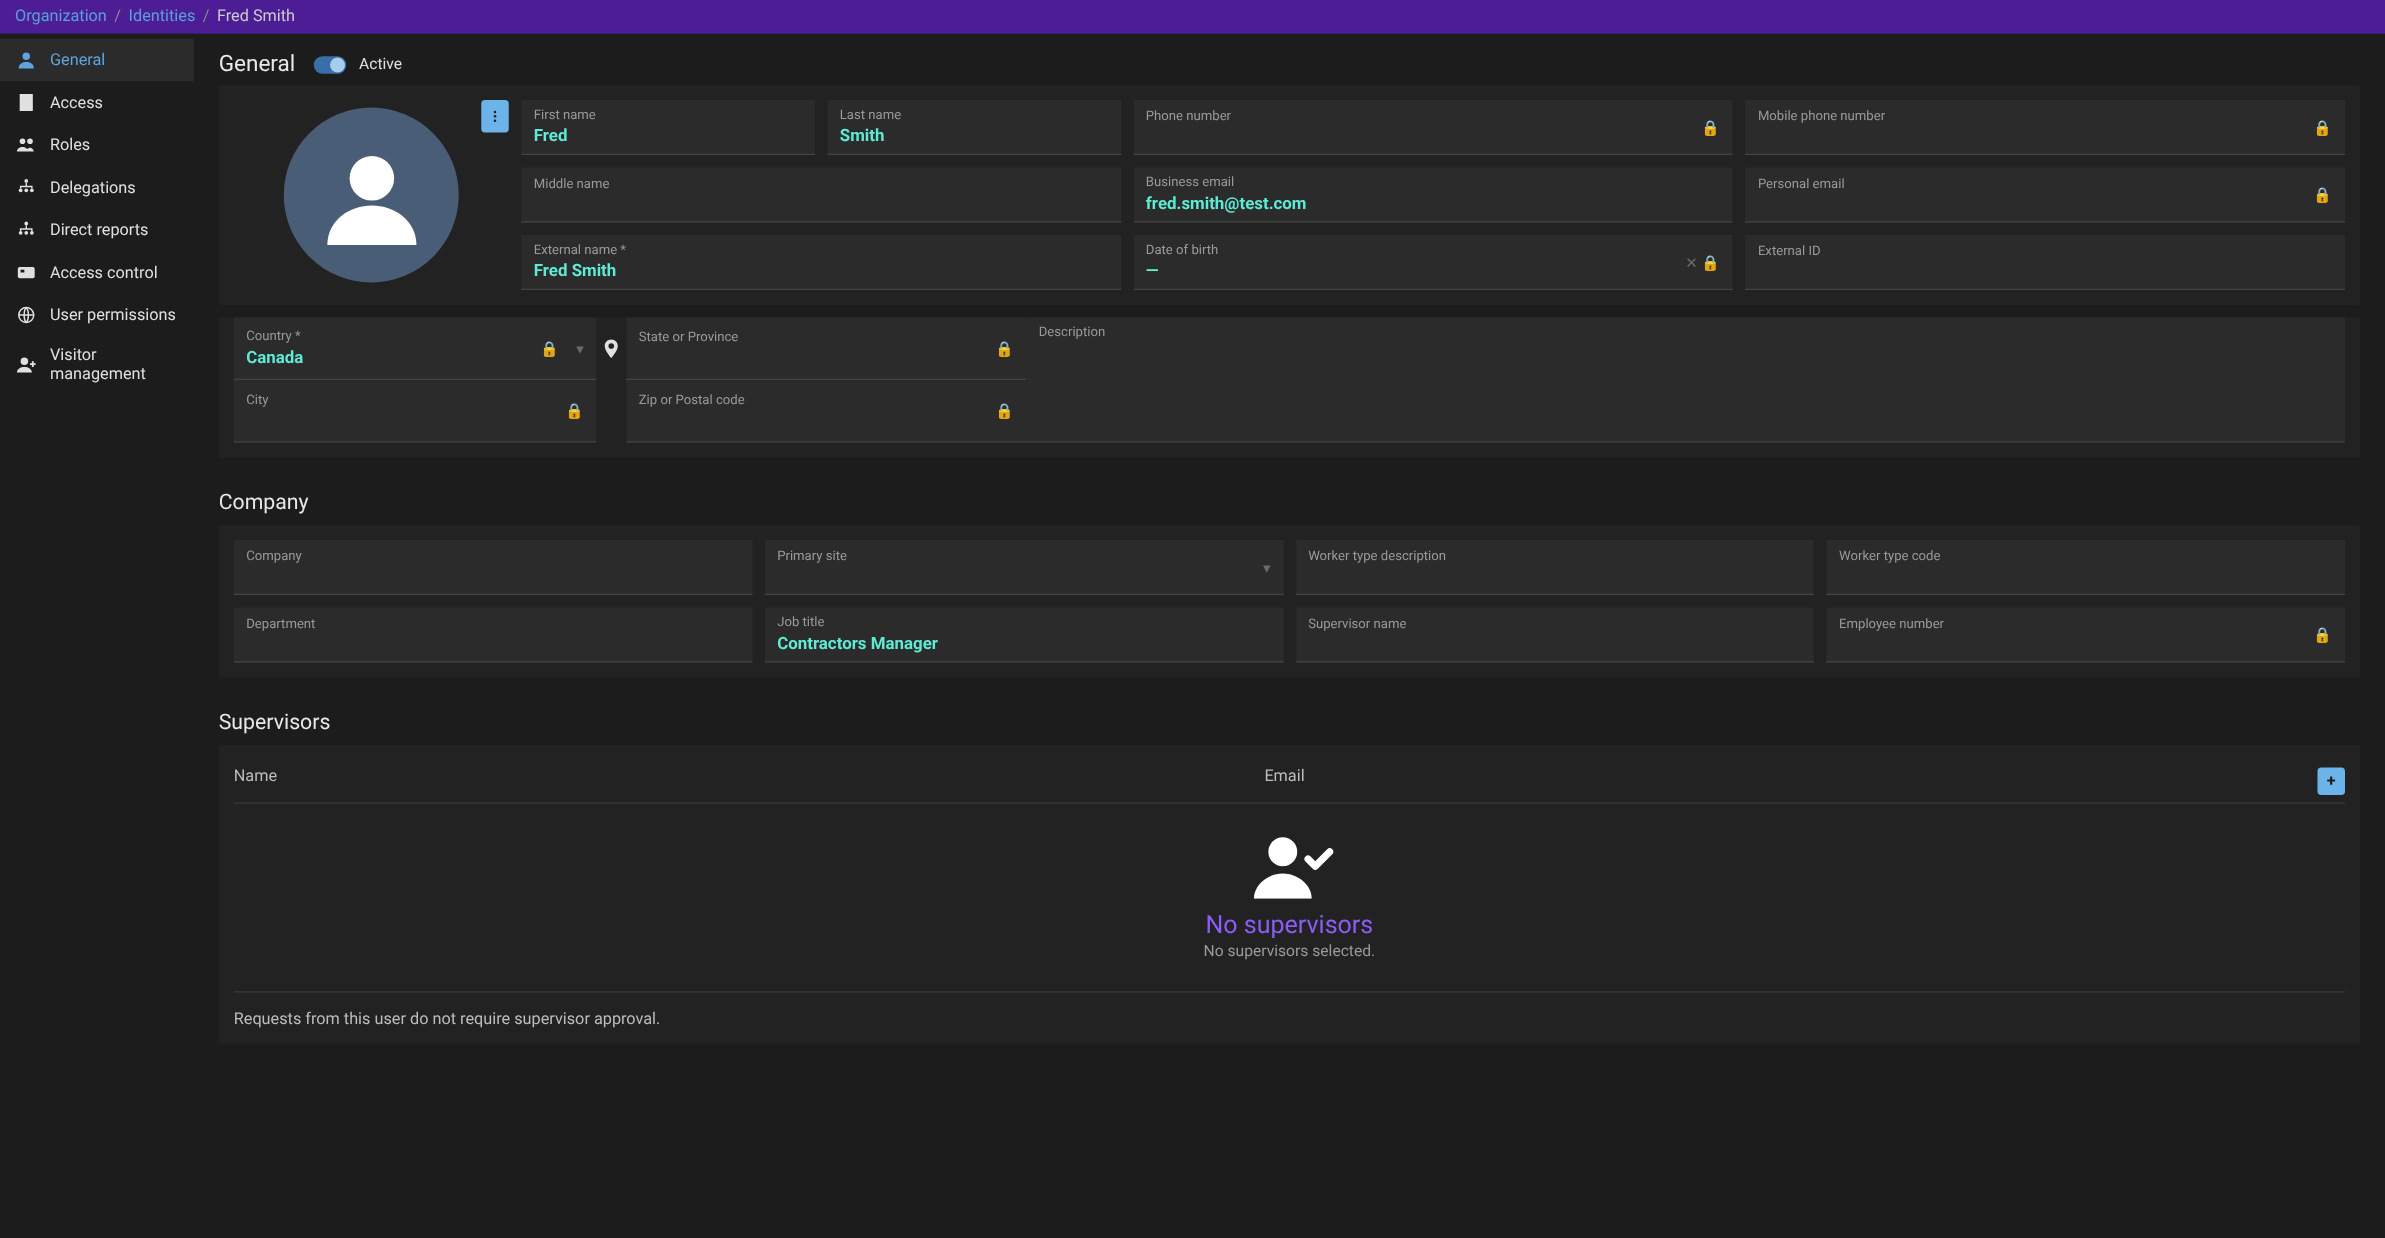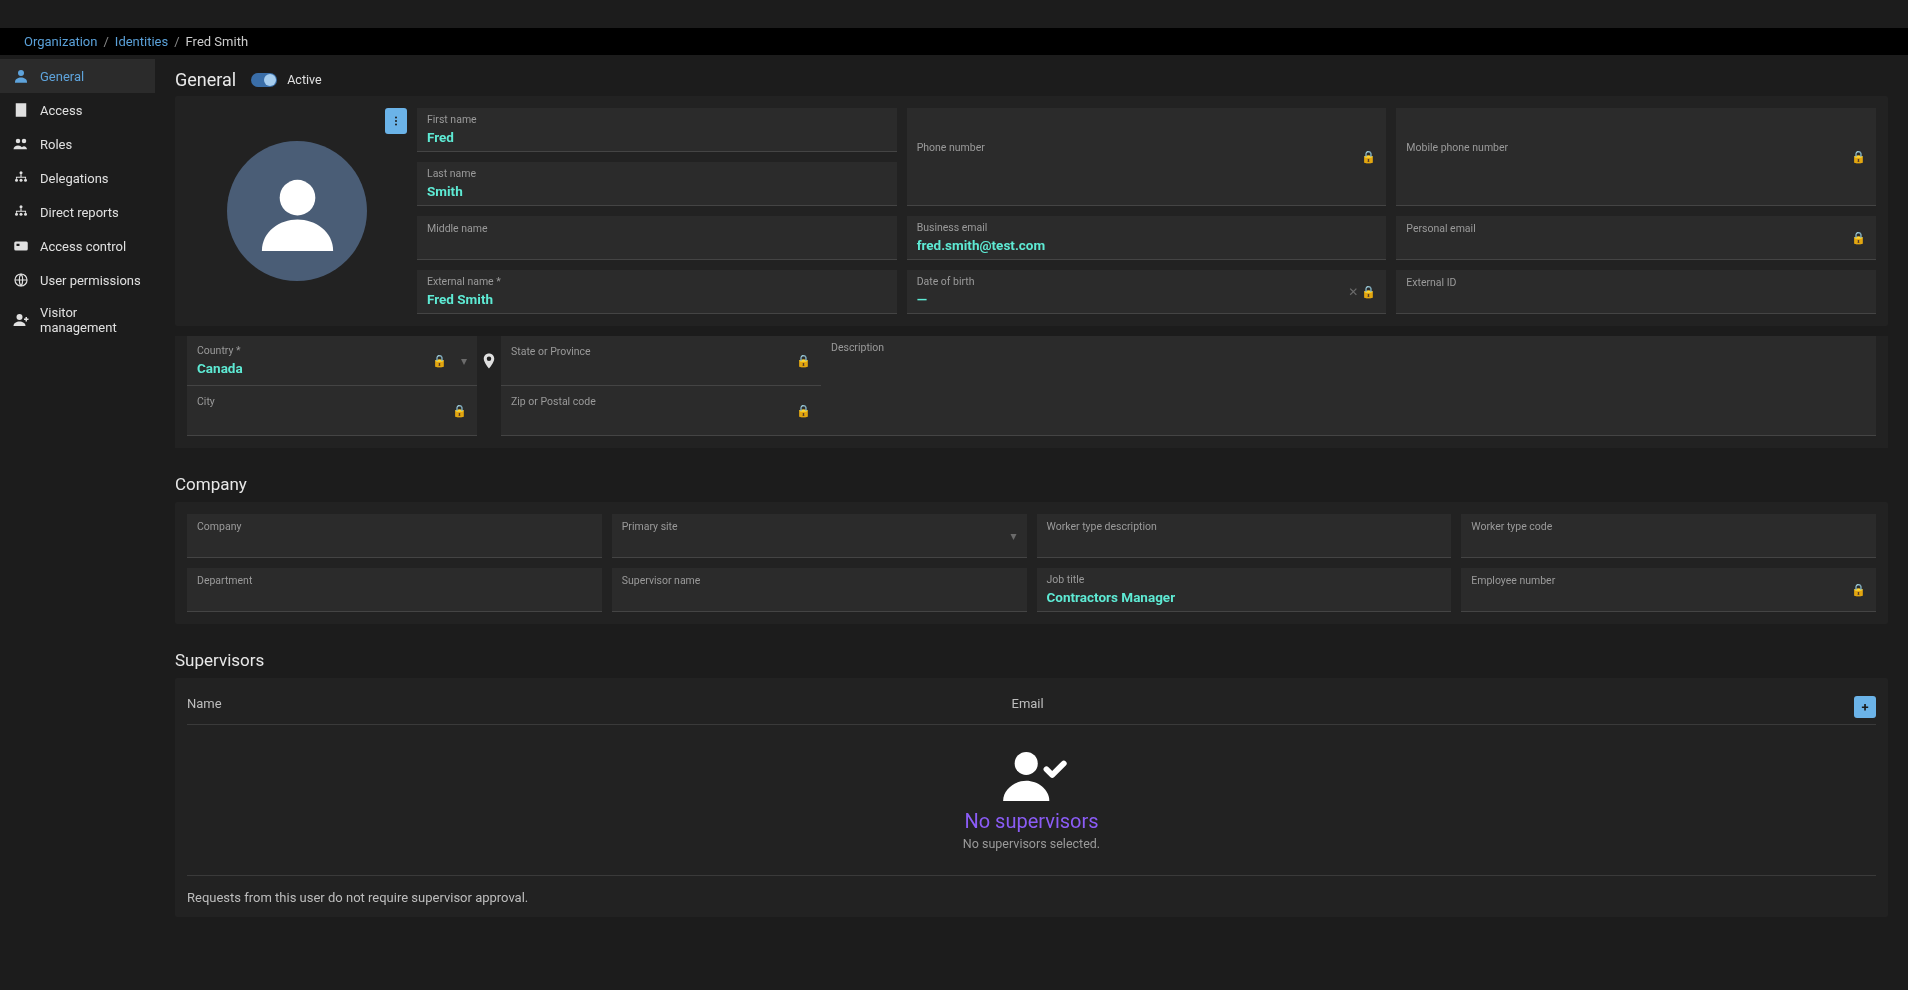--- a/index.html
+++ b/index.html
@@ -6,27 +6,26 @@
   html, body { width: 100%; height: 100%; }
   body {
     background: #1c1c1c;
     color: #e0e0e0;
     font-family: -apple-system, BlinkMacSystemFont, "Segoe UI", Roboto, Arial, sans-serif;
     font-size: 14px;
   }
 
   
   .breadcrumb {
-    padding: 6px 24px;
+    padding: 6px 12px;
     display: flex;
     align-items: center;
     gap: 6px;
     font-size: 13px;
-    background: #000000;
-    margin-top: 28px;
+    background: #4c1d95;
   }
   .breadcrumb a { color: #5aa0d8; text-decoration: none; }
   .breadcrumb .sep { color: #888; }
   .breadcrumb .current { color: #ccc; }
 
   .page {
     display: flex;
     height: calc(100% - 30px);
   }
 
@@ -299,21 +298,21 @@
         </div>
         <div class="avatar-menu">
           <svg viewBox="0 0 24 24" width="12" height="16" fill="#1b1b1b">
               <circle cx="12" cy="5" r="2"></circle>
               <circle cx="12" cy="12" r="2"></circle>
               <circle cx="12" cy="19" r="2"></circle>
             </svg>
         </div>
       </div>
 
-      <div style="display:grid; grid-template-columns:1fr; gap:10px;">
+      <div style="display:grid; grid-template-columns:1fr 1fr; gap:10px;">
         <div class="field">
           <span class="field-label">First name</span>
           <span class="field-value">Fred</span>
         </div>
         <div class="field">
           <span class="field-label">Last name</span>
           <span class="field-value">Smith</span>
         </div>
       </div>
       <div class="field">
@@ -411,26 +410,26 @@
       </div>
       <div class="field">
         <span class="field-label">Worker type code</span>
         <span class="field-value"></span>
       </div>
       <div class="field">
         <span class="field-label">Department</span>
         <span class="field-value"></span>
       </div>
       <div class="field">
-        <span class="field-label">Supervisor name</span>
-        <span class="field-value"></span>
-      </div>
-      <div class="field">
         <span class="field-label">Job title</span>
         <span class="field-value">Contractors Manager</span>
+      </div>
+      <div class="field">
+        <span class="field-label">Supervisor name</span>
+        <span class="field-value"></span>
       </div>
       <div class="field">
         <span class="field-label">Employee number</span>
         <span class="field-value"></span>
         <span class="lock">🔒</span>
       </div>
     </div>
 
     <h2 class="section-title">Supervisors</h2>
     <div class="sup-panel">

